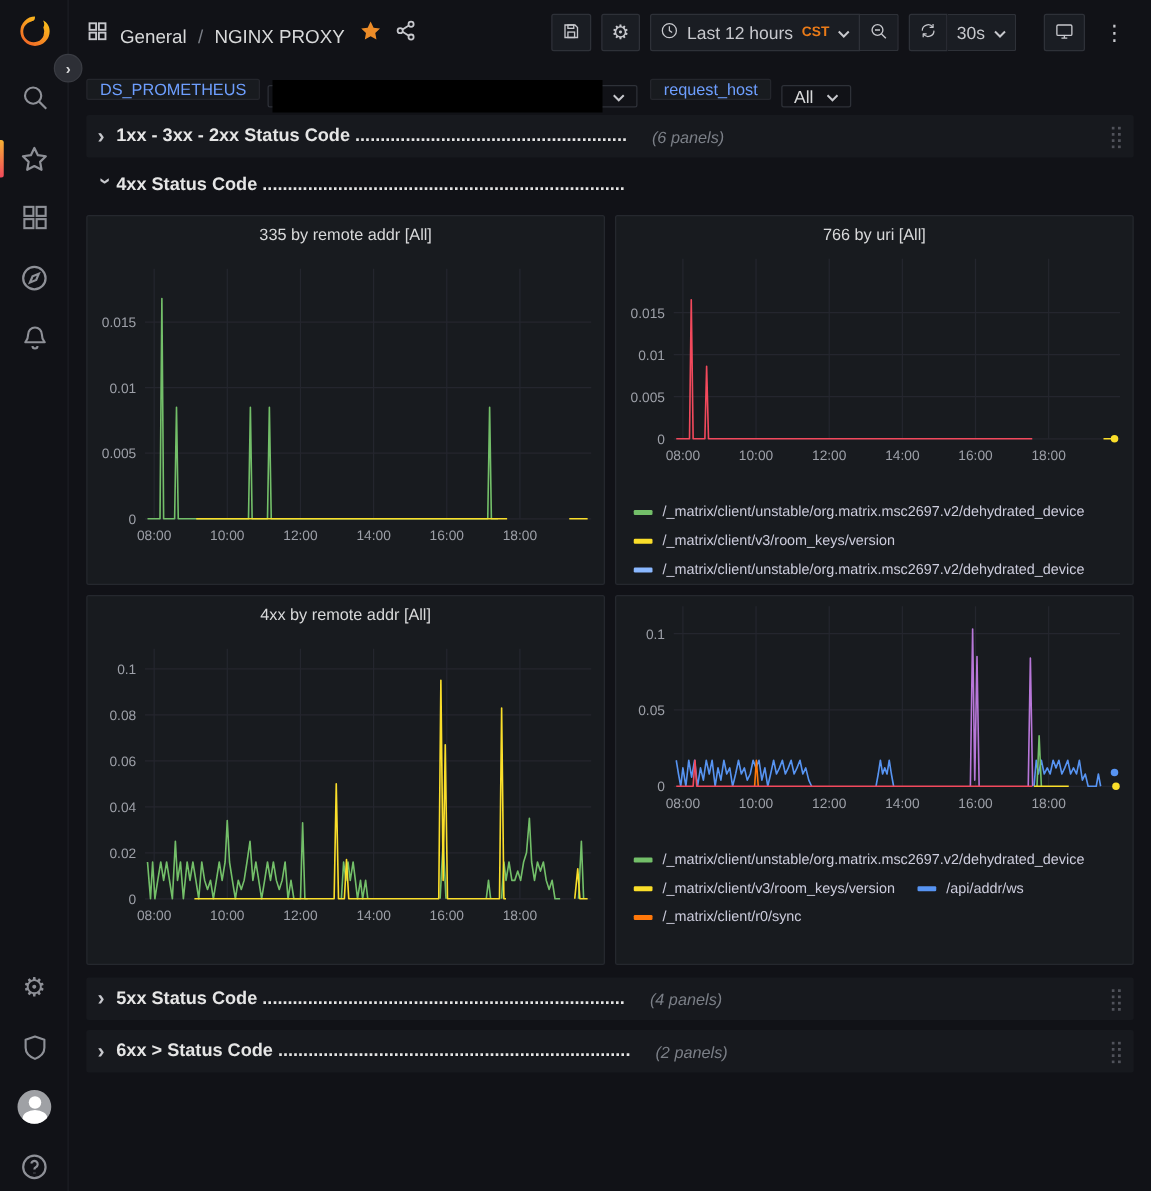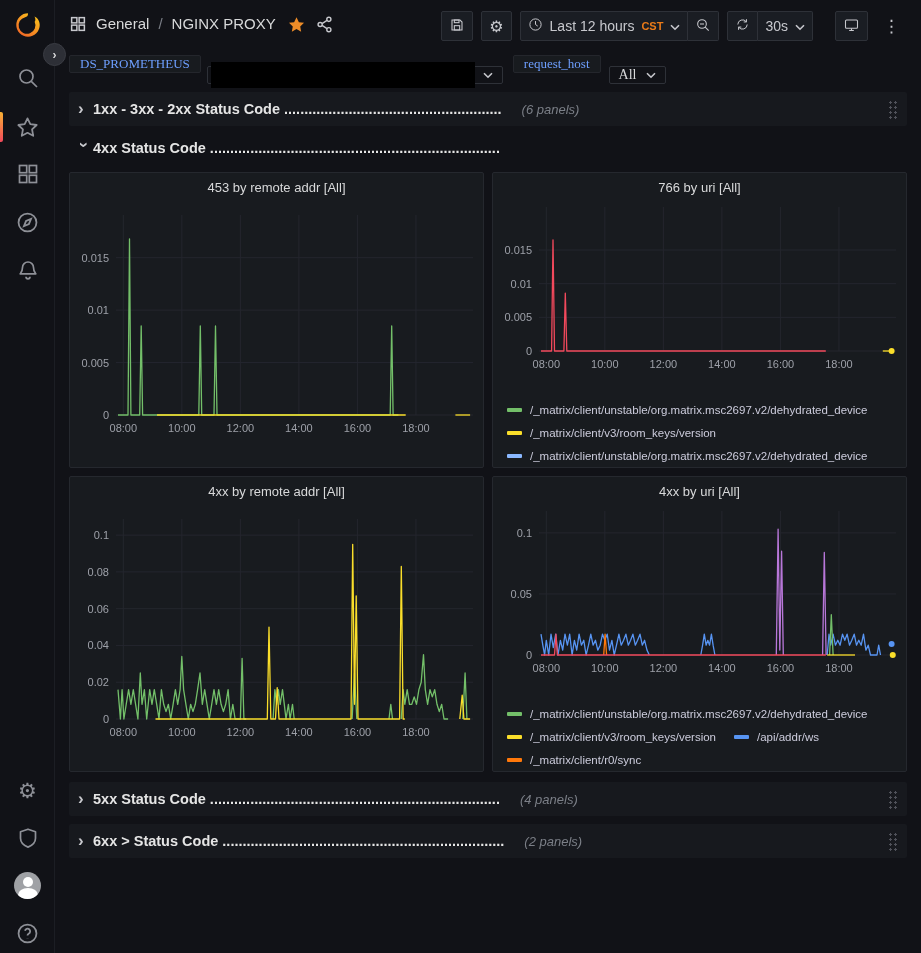--- a/index.html
+++ b/index.html
@@ -23,37 +23,37 @@
   .avatar-circle { width:27px; height:27px; border-radius:50%; background:#9fa1a5;
     position:relative; overflow:hidden; }
   .avatar-circle::before { content:""; position:absolute; left:8.5px; top:5px;
     width:10px; height:10px; border-radius:50%; background:#fff; }
   .avatar-circle::after { content:""; position:absolute; left:3.5px; top:16px;
     width:20px; height:14px; border-radius:50%; background:#fff; }
 
   
   .main { position:absolute; left:55px; top:0; width:866px; height:953px; }
   .dash-header { height:52px; display:flex; align-items:center; padding:0 14px; }
-  .breadcrumb { display:flex; align-items:flex-start; gap:9px; font-size:15px; color:#d8d9da; }
+  .breadcrumb { display:flex; align-items:flex-end; gap:9px; font-size:15px; color:#d8d9da; }
   .crumb { cursor:pointer; }
   .crumb-sep { color:#7b7f87; }
   .hdr-actions { margin-left:auto; display:flex; align-items:center; gap:8px; }
   .tool-btn { height:30px; min-width:30px; padding:0 7px; background:#1a1d23;
     border:1px solid #2e3138; border-radius:2px; display:flex; align-items:center;
     justify-content:center; gap:7px; color:#c7c8cd; cursor:pointer; font-size:14px; }
   .tool-btn svg { stroke:#c7c8cd; fill:none; stroke-width:1.6; }
   .btn-group { display:flex; }
   .btn-group .tool-btn:first-child { border-radius:2px 0 0 2px; }
   .btn-group .tool-btn:last-child { border-radius:0 2px 2px 0; border-left:none; }
   .tz { font-size:11px; color:#eb7b18; font-weight:bold; }
   .kebab { border:none; background:transparent; font-size:17px; color:#c7c8cd; letter-spacing:0; }
 
   
   .submenu { height:38px; display:flex; align-items:center; gap:10px; padding:0 14px; }
-  .var-group { display:flex; align-items:flex-start; height:32px;font-family:Liberation Serif, serif; }
+  .var-group { display:flex; align-items:center; height:32px; }
   .var-label { display:flex; align-items:center; padding:0 10px; background:#181b1f;
     border:1px solid #24262c; border-radius:2px; color:#6e9fff; font-size:13px;
     font-weight:500; cursor:pointer; }
   .var-value { display:flex; align-items:center; gap:10px; padding:0 9px;
     border:1px solid #2e3138; border-radius:2px; background:#111217; color:#d8d9da;
     font-size:14px; cursor:pointer;margin-top:11px; }
   .var-value.redacted { width:296px; margin-left:6px; justify-content:flex-end; }
   .redact-black { position:absolute; width:264px; height:26px; background:#000; margin-right:18px; }
   .var-value .caret svg { stroke:#c7c8cd; }
 
@@ -297,21 +297,21 @@
         <span class="drag-handle"></span>
       </div>
 
       <div class="section-row bare expanded">
         <span class="chev">›</span>
         <span class="section-title"><span>4xx Status Code</span> <span>........................................................................</span></span>
       </div>
 
       <div class="panels-grid">
         <div class="panel">
-          <div class="panel-title">453 by remote addr [All]</div>
+          <div class="panel-title">335 by remote addr [All]</div>
           <div class="chart">
               <svg width="411" height="252">
                 <line x1="53.3155737704918" y1="16" x2="53.3155737704918" y2="216" stroke="#24262e" stroke-width="1"></line>
                 <text x="53.3155737704918" y="233" text-anchor="middle" class="axis-text">08:00</text>
                 <line x1="111.84016393442623" y1="16" x2="111.84016393442623" y2="216" stroke="#24262e" stroke-width="1"></line>
                 <text x="111.84016393442623" y="233" text-anchor="middle" class="axis-text">10:00</text>
                 <line x1="170.36475409836066" y1="16" x2="170.36475409836066" y2="216" stroke="#24262e" stroke-width="1"></line>
                 <text x="170.36475409836066" y="233" text-anchor="middle" class="axis-text">12:00</text>
                 <line x1="228.8893442622951" y1="16" x2="228.8893442622951" y2="216" stroke="#24262e" stroke-width="1"></line>
                 <text x="228.8893442622951" y="233" text-anchor="middle" class="axis-text">14:00</text>
@@ -441,21 +441,20 @@
                   <span>10.0.3.2</span>
                 </span>
                 <span class="legend-item">
                   <span class="swatch" style="background: rgb(250, 222, 42);"></span>
                   <span>172.18.0.6</span>
                 </span>
               </div>
             </div>
         </div>
         <div class="panel tall-legend">
-          <div class="panel-title">4xx by uri [All]</div>
           <div class="chart">
               <svg width="411" height="192">
                 <line x1="53.3155737704918" y1="8" x2="53.3155737704918" y2="152" stroke="#24262e" stroke-width="1"></line>
                 <text x="53.3155737704918" y="169" text-anchor="middle" class="axis-text">08:00</text>
                 <line x1="111.84016393442623" y1="8" x2="111.84016393442623" y2="152" stroke="#24262e" stroke-width="1"></line>
                 <text x="111.84016393442623" y="169" text-anchor="middle" class="axis-text">10:00</text>
                 <line x1="170.36475409836066" y1="8" x2="170.36475409836066" y2="152" stroke="#24262e" stroke-width="1"></line>
                 <text x="170.36475409836066" y="169" text-anchor="middle" class="axis-text">12:00</text>
                 <line x1="228.8893442622951" y1="8" x2="228.8893442622951" y2="152" stroke="#24262e" stroke-width="1"></line>
                 <text x="228.8893442622951" y="169" text-anchor="middle" class="axis-text">14:00</text>

